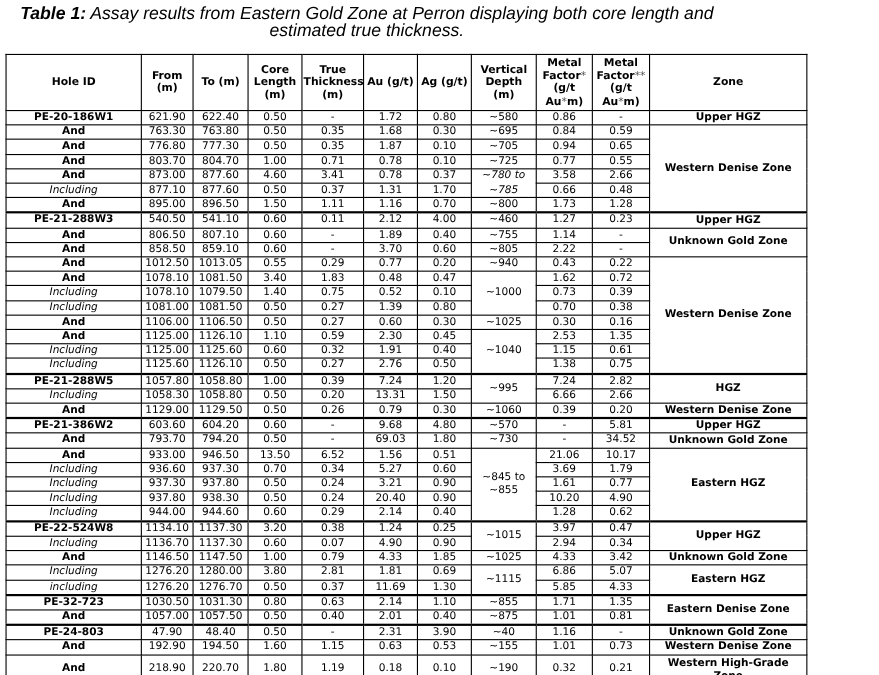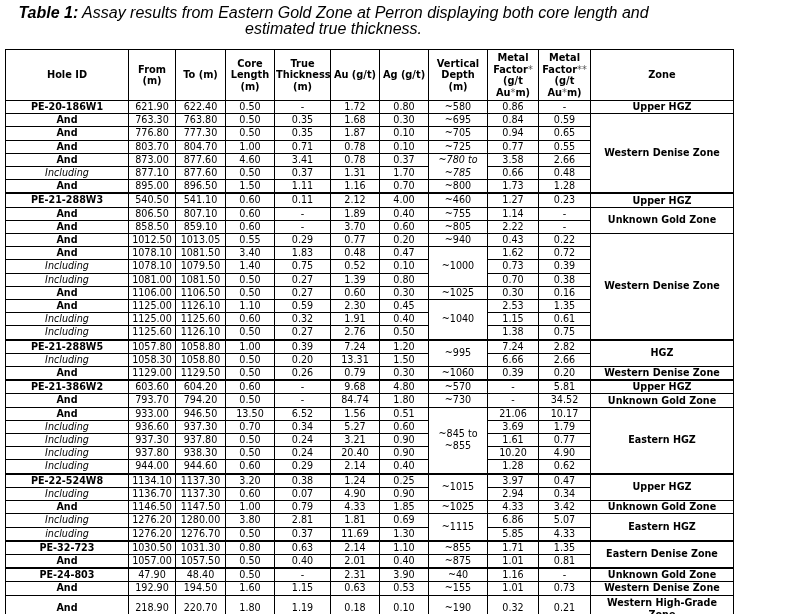--- a/index.html
+++ b/index.html
@@ -323,21 +323,21 @@
         <td>-</td>
         <td>5.81</td>
         <td class="zone">Upper HGZ</td>
       </tr>
       <tr>
         <td class="hole">And</td>
         <td>793.70</td>
         <td>794.20</td>
         <td>0.50</td>
         <td>-</td>
-        <td>84.74</td>
+        <td>69.03</td>
         <td>1.80</td>
         <td>~730</td>
         <td>-</td>
         <td>34.52</td>
         <td class="zone">Unknown Gold Zone</td>
       </tr>
       <tr>
         <td class="hole">And</td>
         <td>933.00</td>
         <td>946.50</td>

